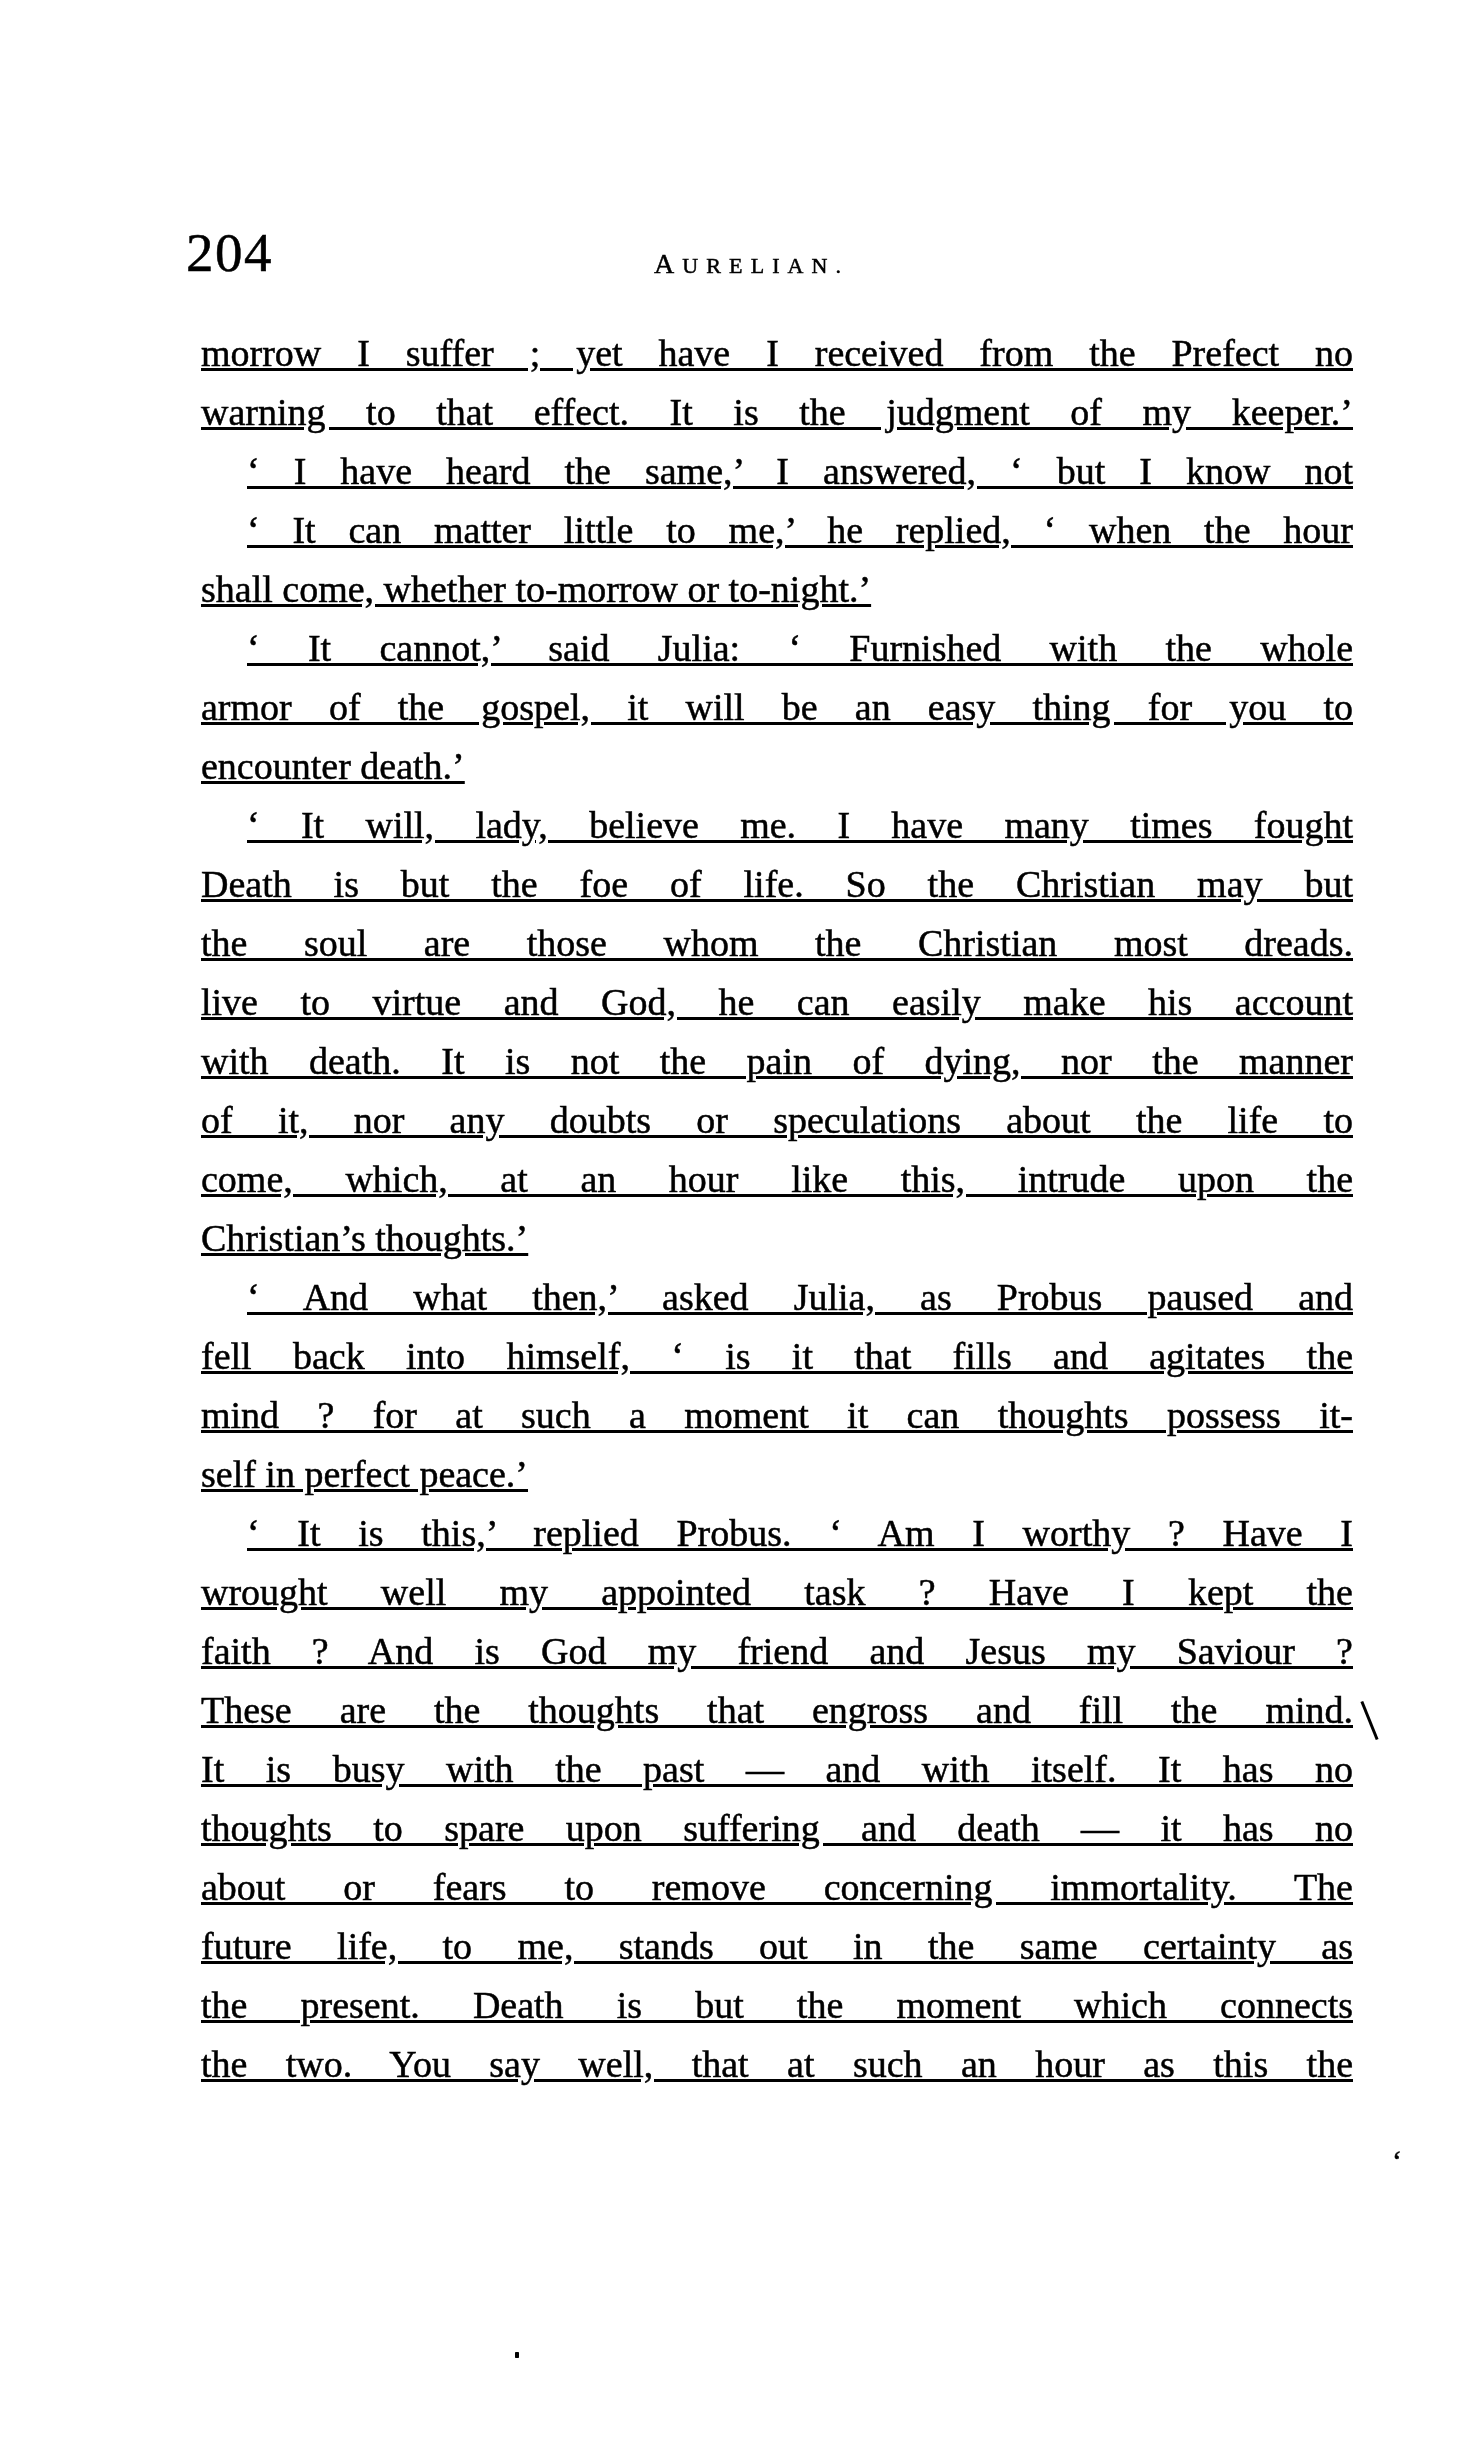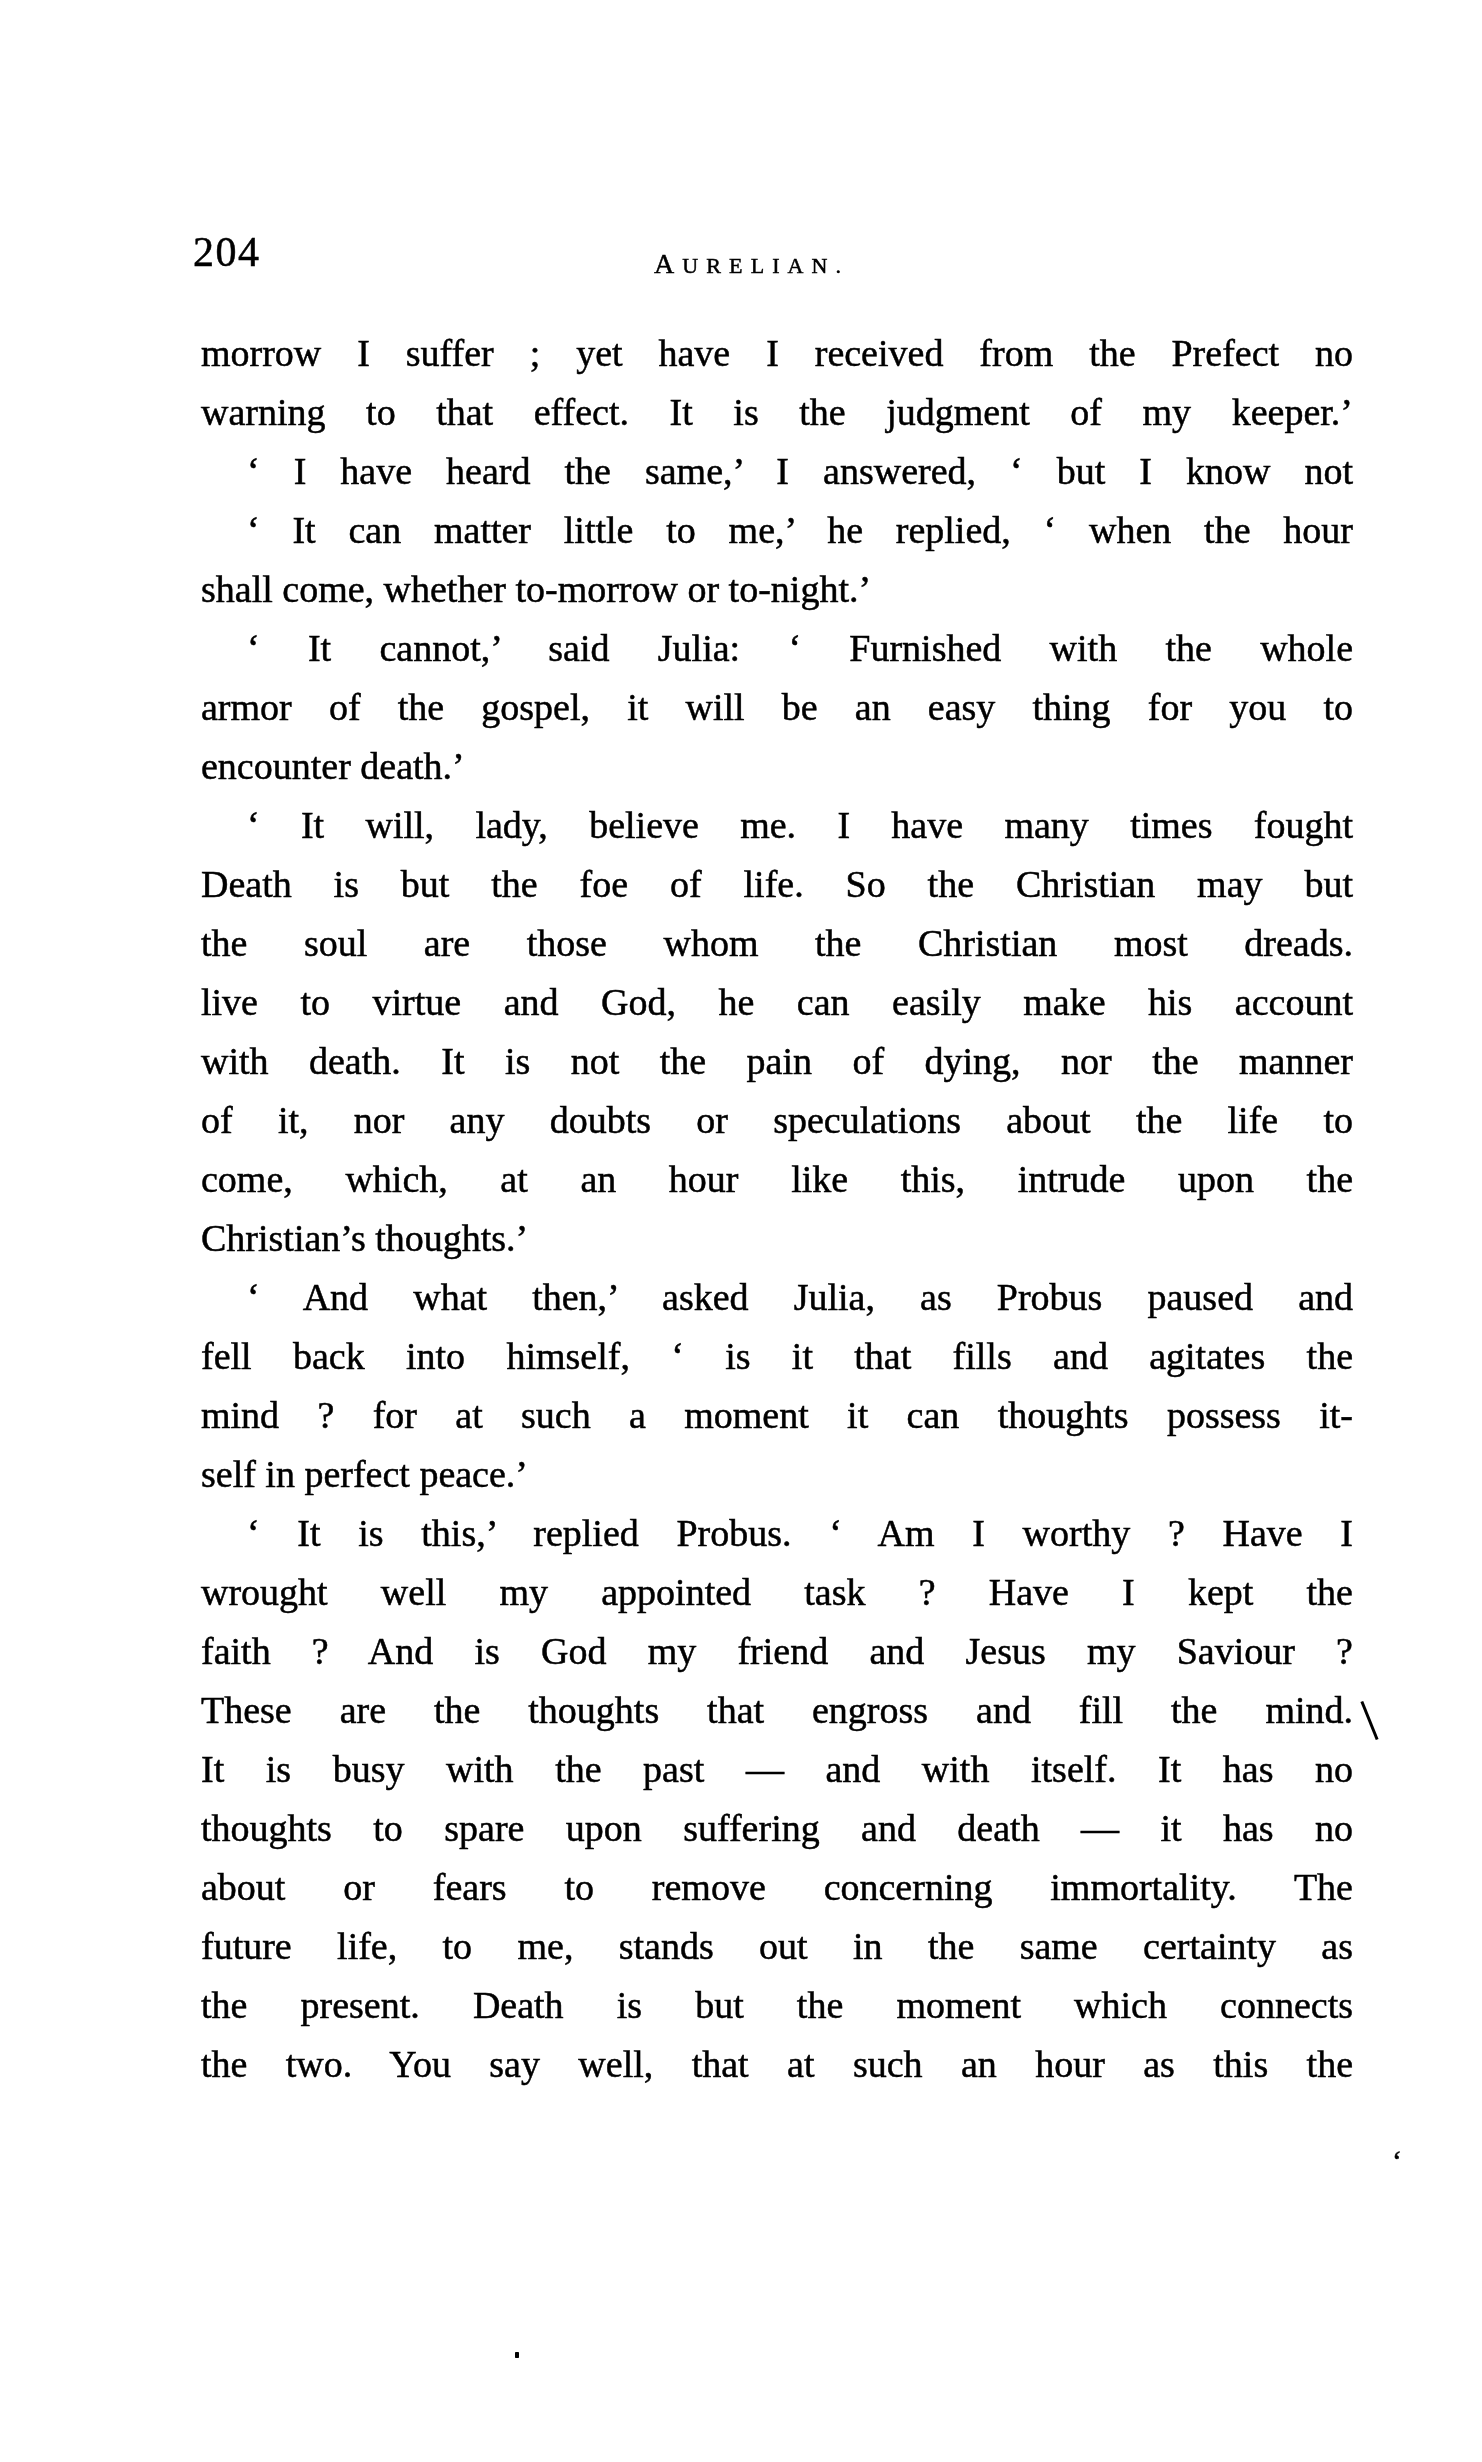--- a/index.html
+++ b/index.html
@@ -12,23 +12,23 @@
     width: 1482px;
     height: 2462px;
     background: #ffffff;
     overflow: hidden;
     font-family: "Liberation Serif", "DejaVu Serif", serif;
     color: #000000;
     -webkit-text-stroke: 0.5px #000000;
   }
   .page-number {
     position: absolute;
-    left: 193px;
+    left: 186px;
     top: 225px;
-    font-size: 42px;
+    font-size: 55px;
     line-height: 55px;
     letter-spacing: 1.5px;
   }
   .running-head {
     position: absolute;
     left: 654px;
     top: 247px;
     font-size: 22px;
     line-height: 34px;
     letter-spacing: 8.1px;
@@ -42,20 +42,21 @@
     left: 201px;
     top: 324px;
     width: 1152px;
     font-size: 38px;
     line-height: 59px;
   }
   .line {
     height: 59px;
     white-space: normal;
     text-align: left;
+    text-decoration: underline;
   }
   .line.j {
     text-align: justify;
     text-align-last: justify;
     text-justify: inter-word;
   }
   .line.i {
     text-indent: 46px;
   }
   

